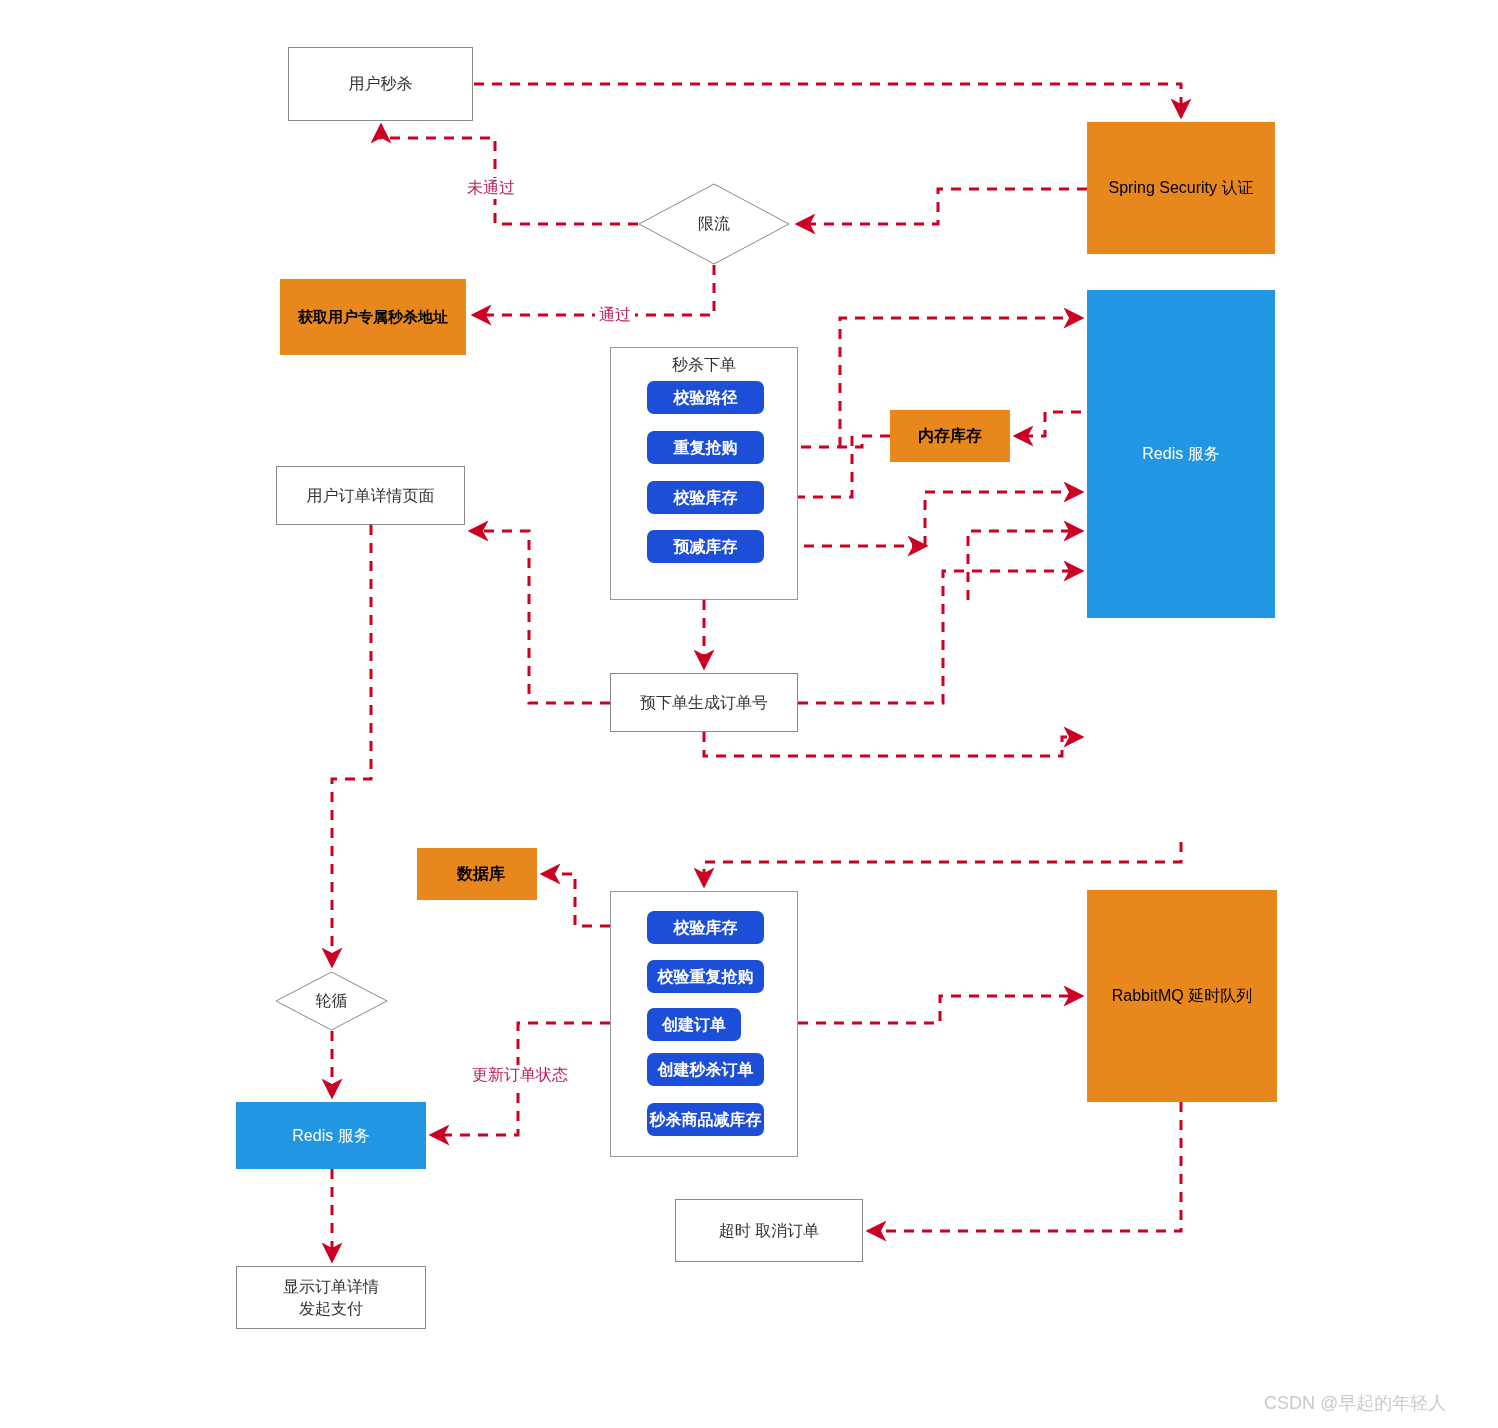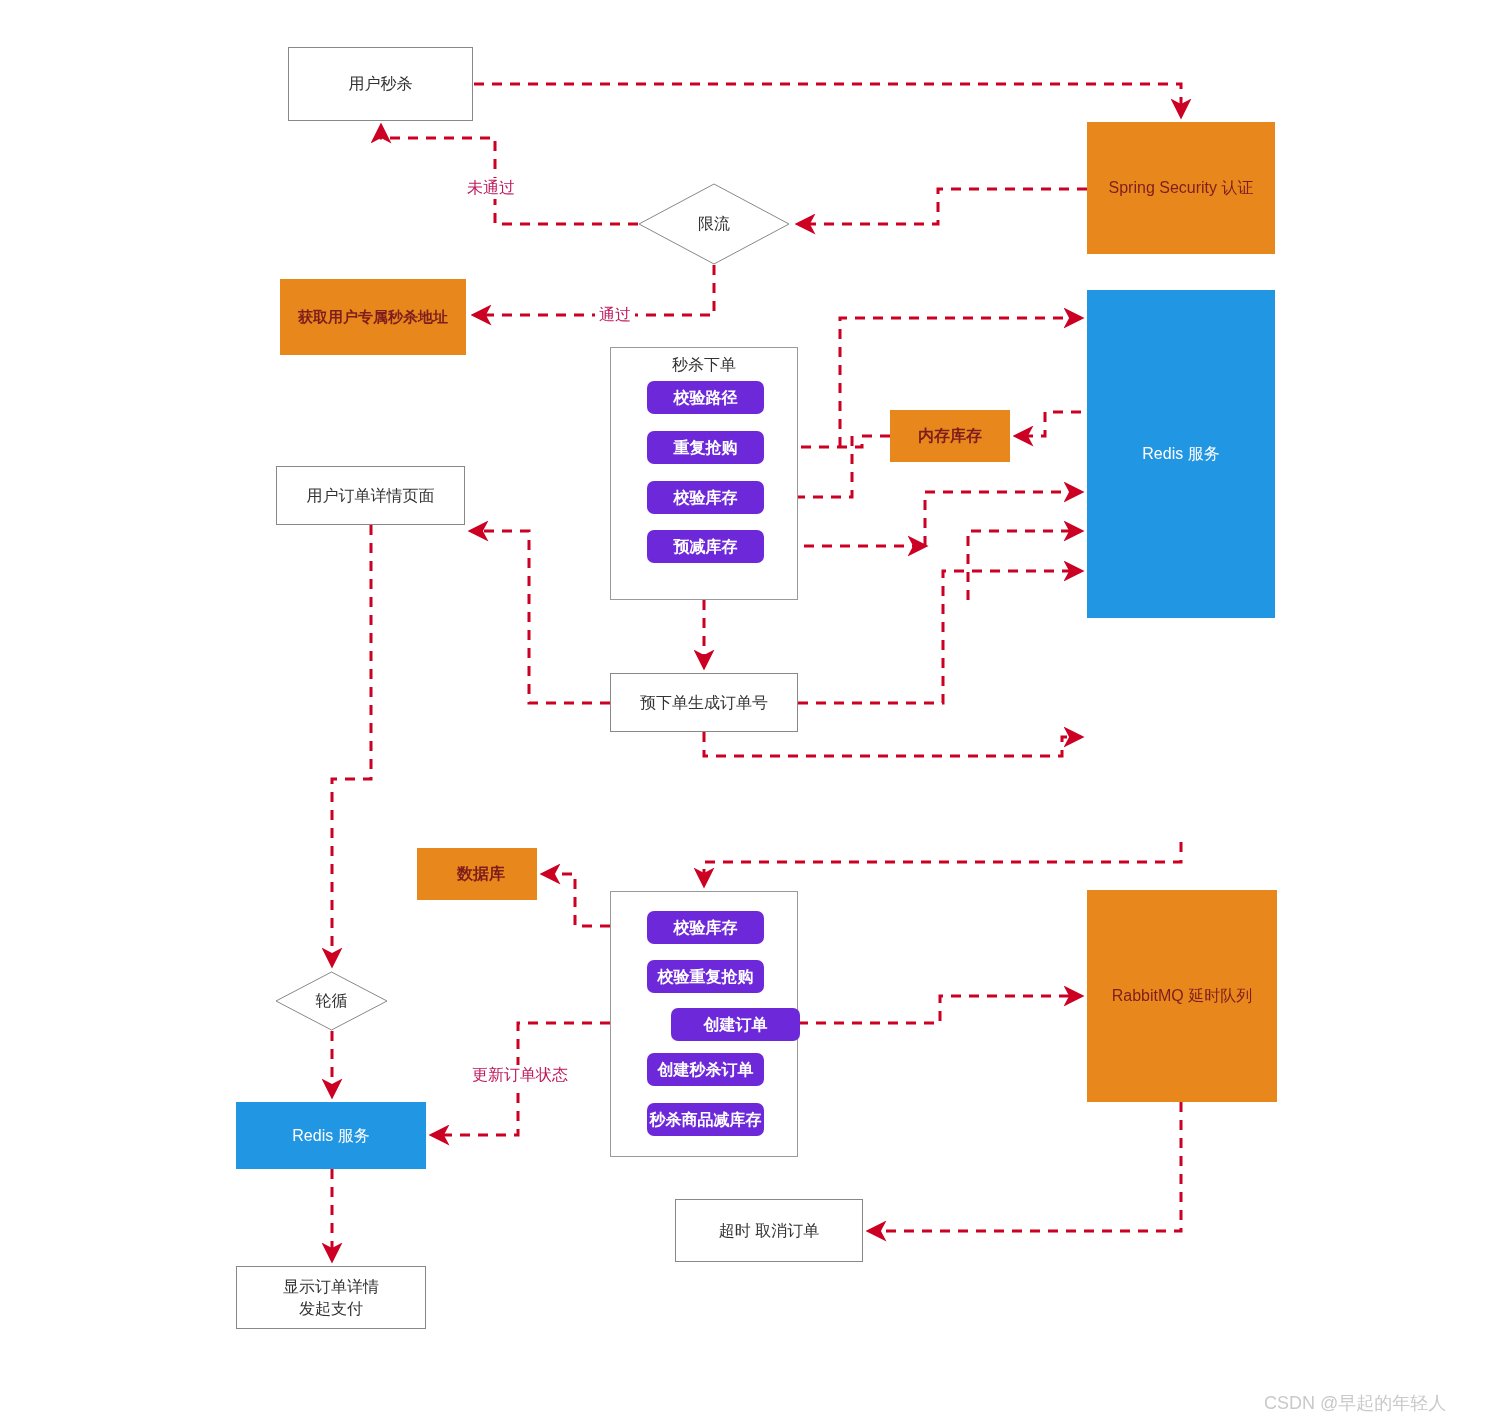--- a/index.html
+++ b/index.html
@@ -30,37 +30,37 @@
   .rect-plain {
     background: #ffffff;
     border: 1px solid #888888;
     color: #333333;
     font-size: 16px;
   }
   
   .rect-orange {
     background: #E8881C;
     border: none;
-    color: #7f1d1d;
+    color: #000000;
     font-size: 16px;
     font-weight: bold;
   }
   .rect-orange.regular {
     font-weight: normal;
   }
   
   .rect-blue {
     background: #2196E3;
     border: none;
     color: #ffffff;
     font-size: 16px;
   }
   
   .pill-blue {
-    background: #6d28d9;
+    background: #1d4ed8;
     border-radius: 7px;
     color: #ffffff;
     font-size: 16px;
     font-weight: bold;
   }
   
   .group-box {
     position: absolute;
     box-sizing: border-box;
     background: #ffffff;
@@ -238,21 +238,21 @@
     <span>数据库</span>
   </div>
 
   <div class="group-box" style="left:610px; top:891px; width:188px; height:266px;">
     <div class="node pill-blue" style="left:36px; top:19px; width:117px; height:33px;">
       <span>校验库存</span>
     </div>
     <div class="node pill-blue" style="left:36px; top:68px; width:117px; height:33px;">
       <span>校验重复抢购</span>
     </div>
-    <div class="node pill-blue" style="left:36px; top:116px; width:129px; height:33px;margin-left:24px;">
+    <div class="node pill-blue" style="left:36px; top:116px; width:94px; height:33px;">
       <span>创建订单</span>
     </div>
     <div class="node pill-blue" style="left:36px; top:161px; width:117px; height:33px;">
       <span>创建秒杀订单</span>
     </div>
     <div class="node pill-blue" style="left:36px; top:211px; width:117px; height:33px;">
       <span>秒杀商品减库存</span>
     </div>
   </div>
 

